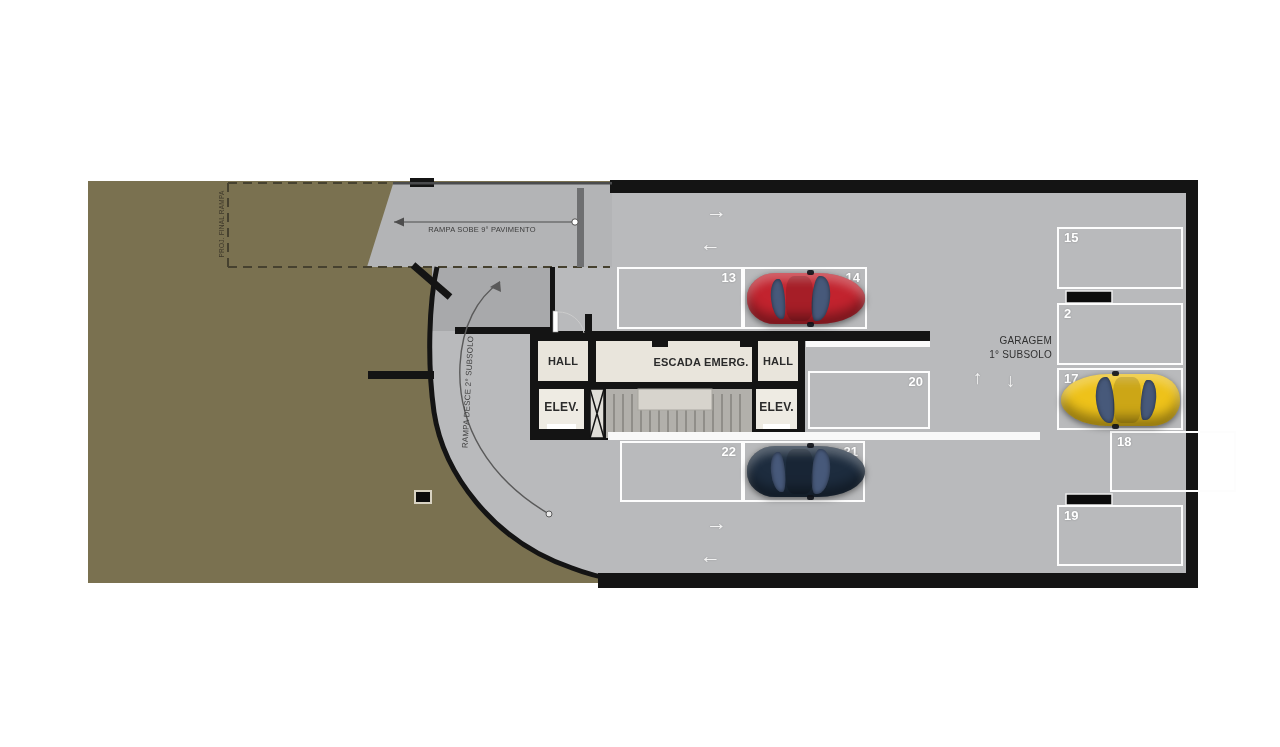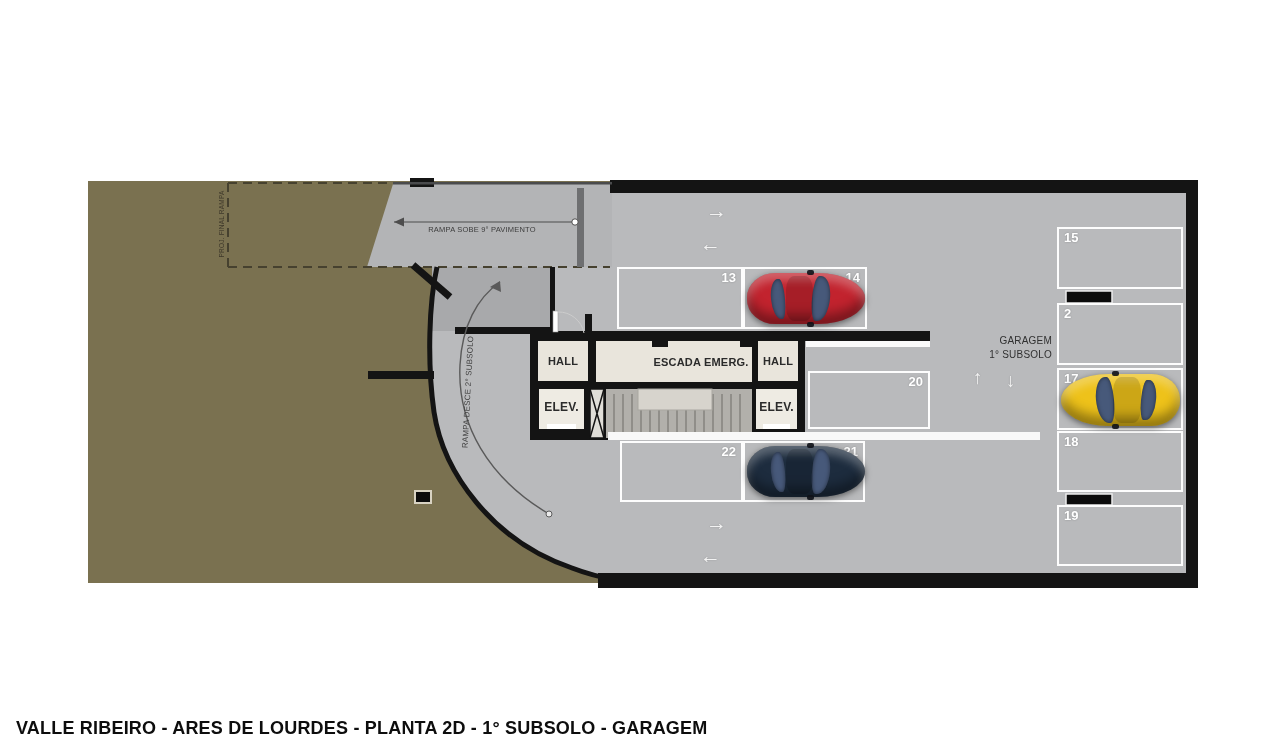--- a/index.html
+++ b/index.html
@@ -124,21 +124,21 @@
     </div>
   <div class="spot" style="left:1057px;top:227px;width:126px;height:62px;">
     <span class="num nl">15</span>
     </div>
   <div class="spot" style="left:1057px;top:303px;width:126px;height:62px;">
     <span class="num nl">2</span>
     </div>
   <div class="spot" style="left:1057px;top:368px;width:126px;height:62px;">
     <span class="num nl">17</span>
     </div>
-  <div class="spot" style="left:1057px;top:431px;width:126px;height:61px;">
+  <div class="spot" style="left:1110px;top:431px;width:126px;height:61px;">
     <span class="num nl">18</span>
     </div>
   <div class="spot" style="left:1057px;top:505px;width:126px;height:61px;">
     <span class="num nl">19</span>
     </div>
   <div class="spot" style="left:808px;top:371px;width:122px;height:58px;">
     <span class="num nr">20</span>
     </div>
   <div class="spot" style="left:743px;top:441px;width:122px;height:61px;">
     <span class="num nr">21</span>
@@ -187,14 +187,13 @@
 
   <div class="arrow" style="left:706px;top:200px;">→</div>
   <div class="arrow" style="left:700px;top:233px;">←</div>
   <div class="arrow" style="left:706px;top:512px;">→</div>
   <div class="arrow" style="left:700px;top:545px;">←</div>
 
   <div class="ann" style="left:398px;top:225px;width:168px;text-align:center;">RAMPA SOBE 9° PAVIMENTO</div>
   <div class="ann ramp-down-lbl" style="left:468px;top:392px;">RAMPA DESCE 2° SUBSOLO</div>
   <div class="ann rot proj-lbl" style="left:221px;top:224px;">PROJ. FINAL RAMPA</div>
 
-  <div class="title">VALLE RIBEIRO - ARES DE LOURDES - PLANTA 2D - 1° SUBSOLO - GARAGEM</div>
 </div>
 
 </body></html>

